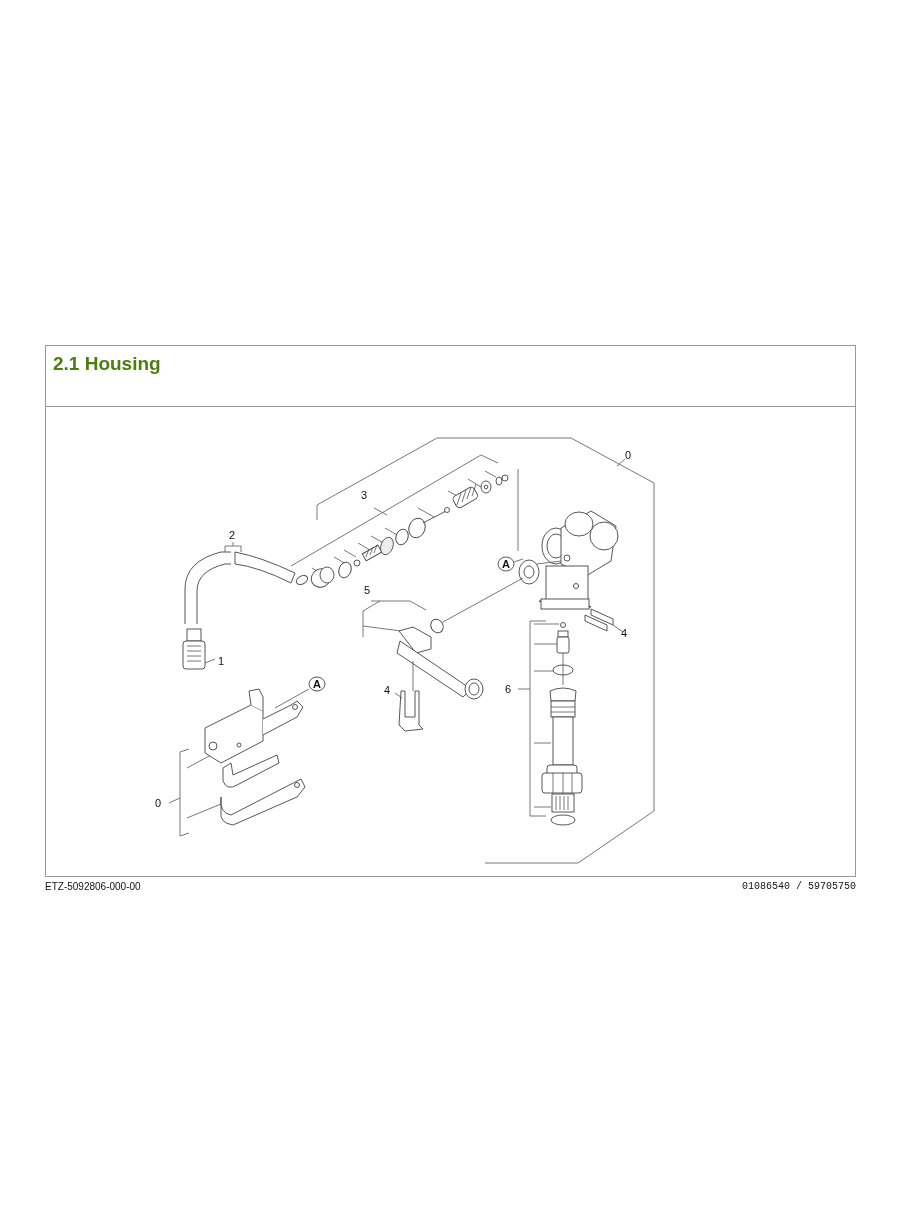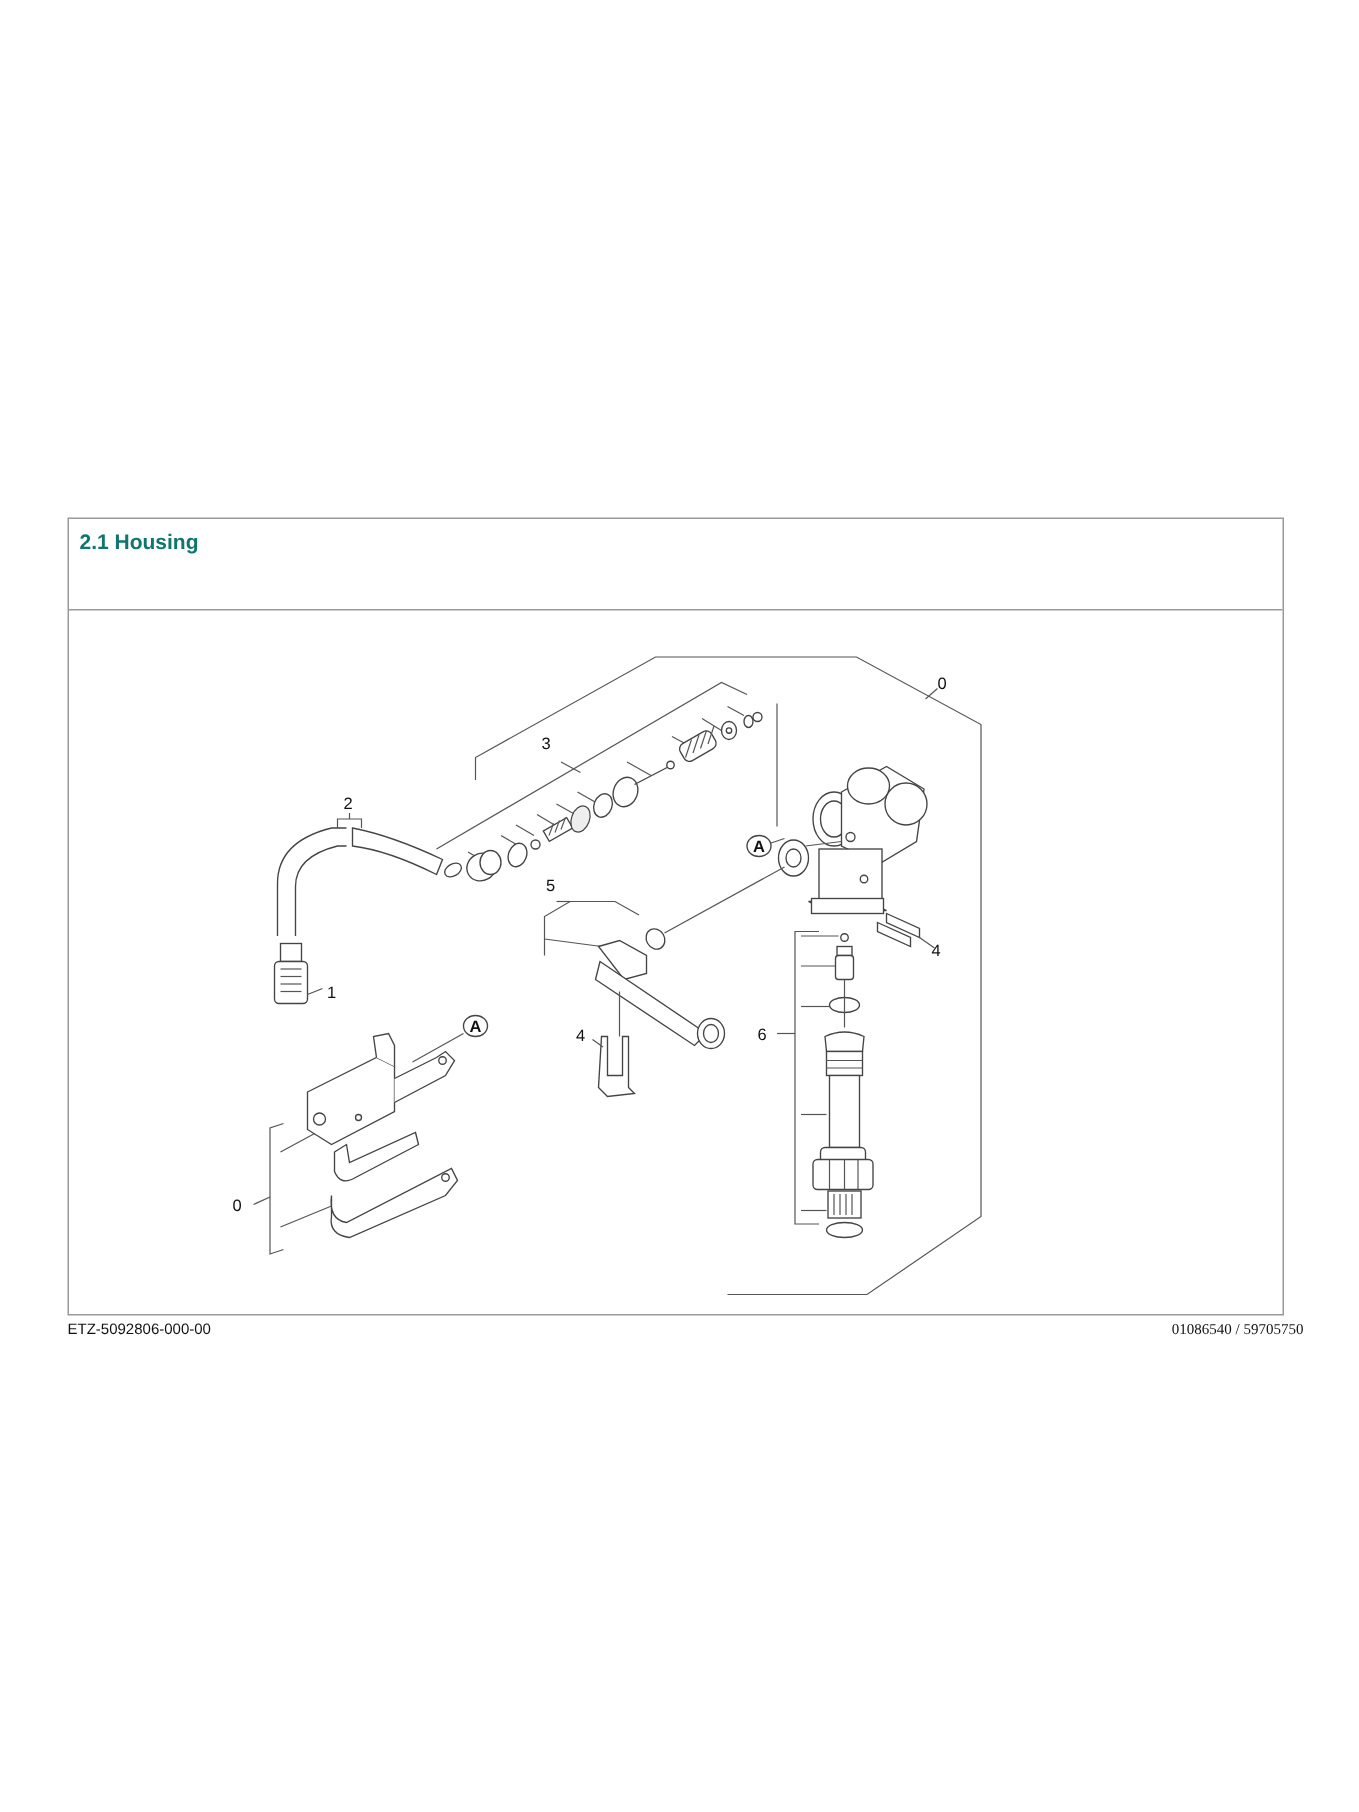--- a/index.html
+++ b/index.html
@@ -1,23 +1,23 @@
 <!DOCTYPE html>
 <html><head>
 <meta charset="utf-8">
 <style>
   html, body { margin: 0; padding: 0; background: #ffffff; }
   body { width: 906px; height: 1208px; position: relative; overflow: hidden; font-family: "Liberation Sans", sans-serif; }
   .sheet-frame { position: absolute; left: 45px; top: 345px; width: 811px; height: 532px; border: 1px solid #9a9a9a; box-sizing: border-box; }
   .frame-header { position: absolute; left: 0; top: 0; right: 0; height: 60px; border-bottom: 1px solid #9a9a9a; }
-  .section-title { position: absolute; left: 7px; top: 7px; font-size: 14px; font-weight: bold; color: #0f766e; font-family: "Liberation Sans", sans-serif; }
+  .section-title { position: absolute; left: 7px; top: 7px; font-size: 19px; font-weight: bold; color: #4d7c0f; font-family: "Liberation Sans", sans-serif; }
   .diagram-area { position: absolute; left: 0; top: 61px; right: 0; bottom: 0; }
   .diagram-svg { position: absolute; left: -45px; top: -406px; width: 906px; height: 1208px; }
   .footer-left { position: absolute; left: 45px; top: 881px; font-size: 10px; color: #111; font-family: "Liberation Sans", sans-serif; text-align: right; }
-  .footer-right { position: absolute; right: 37px; top: 881px; font-size: 10px; color: #111; font-family: Liberation Serif, serif; }
+  .footer-right { position: absolute; right: 50px; top: 881px; font-size: 10px; color: #111; font-family: Liberation Mono, monospace; }
   .callout { font-family: "Liberation Sans", sans-serif; font-size: 11px; fill: #111; }
   .ln { stroke: #555; stroke-width: 0.8; fill: none; }
   .pt { stroke: #444; stroke-width: 0.9; fill: #fff; }
   .ptf { stroke: #444; stroke-width: 0.8; fill: #eee; }
 </style>
 </head>
 <body>
 
 <div class="sheet-frame">
   <div class="frame-header">

